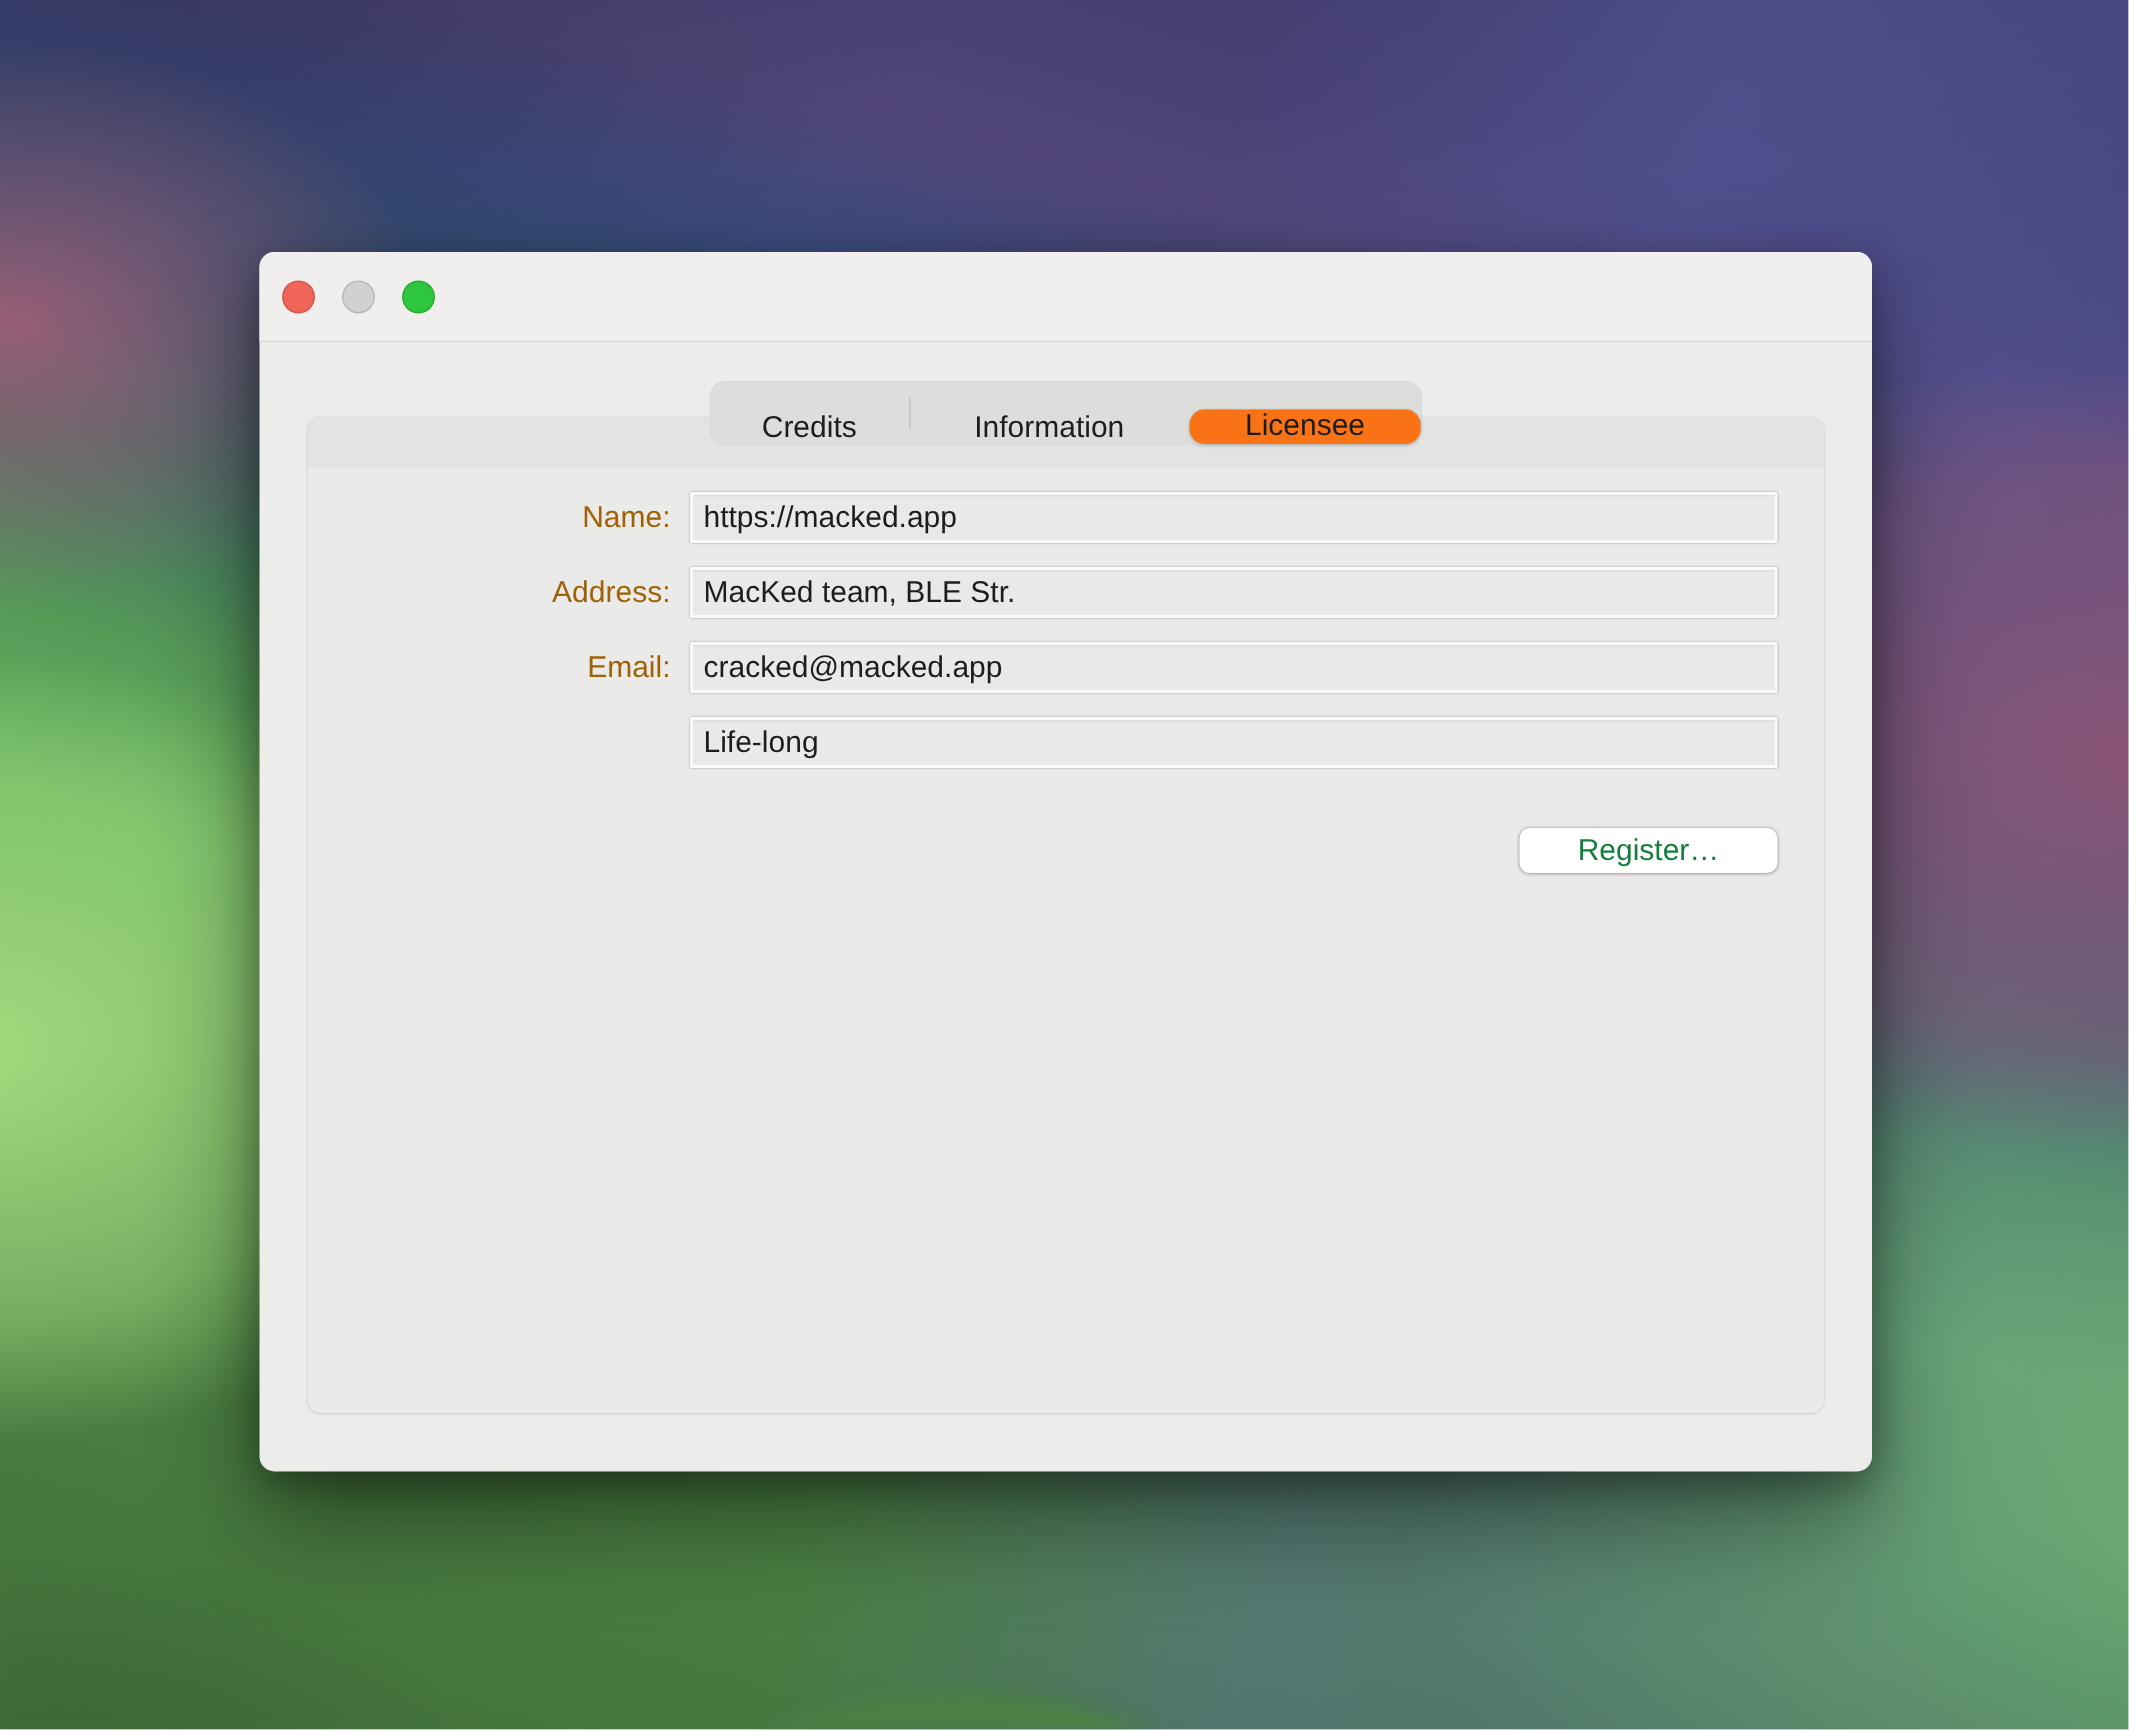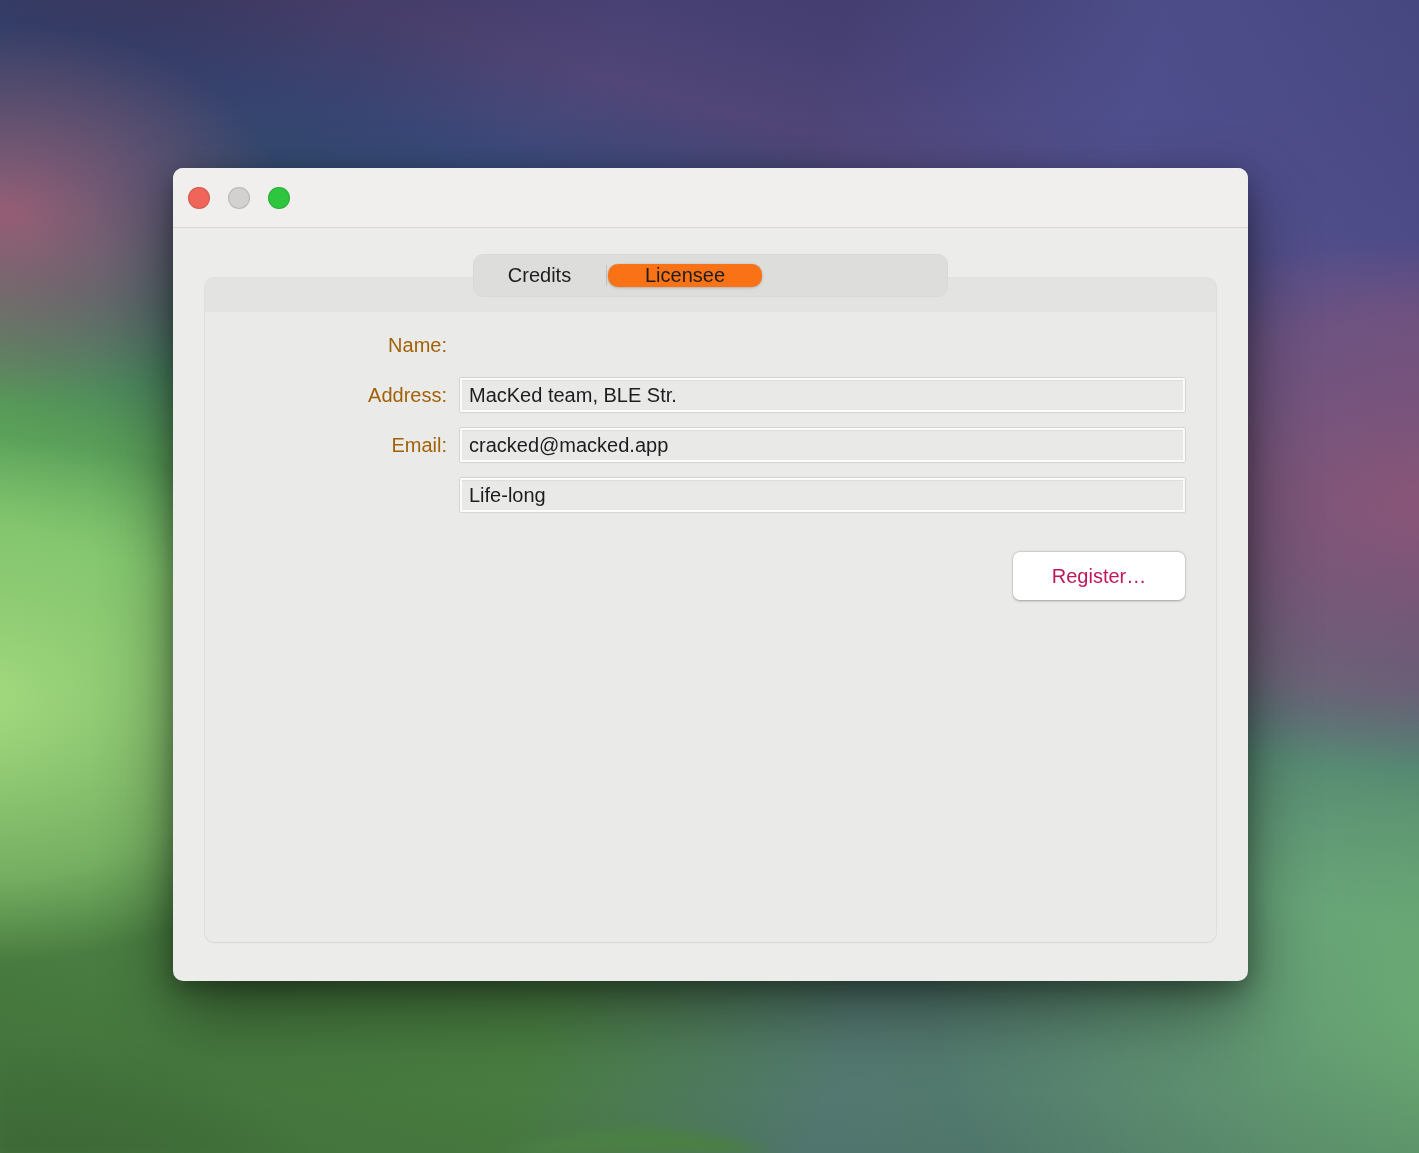--- a/index.html
+++ b/index.html
@@ -46,21 +46,21 @@
   .traffic { position: absolute; top: 19px; left: 15px; display: flex; gap: 18px; }
   .light { width: 22px; height: 22px; border-radius: 50%; box-shadow: inset 0 0 0 1px rgba(0,0,0,0.12); cursor: default; }
   .light.close    { background: #f0655a; }
   .light.minimize { background: #d2d1d0; }
   .light.zoom     { background: #2ec63e; }
 
   
   .segments {
     position: absolute; top: 86px; left: 300px; width: 475px; height: 43px;
     background: #dddddb; border-radius: 11px;
-    display: flex; align-items: center; z-index: 3;
+    display: flex; align-items: flex-end; z-index: 3;
     box-shadow: inset 0 0 0 0.5px rgba(0,0,0,0.04);
   }
   .segment {
     display: flex; align-items: center; justify-content: center;
     font-size: 20px; color: #1d1d1f; cursor: default; user-select: none;
   }
   .segment.selected {
     background: #f97316; border-radius: 10px; margin: 1px;
     box-shadow: 0 1px 3px rgba(0,0,0,0.18), 0 0 0 0.5px rgba(0,0,0,0.05);
   }
@@ -90,23 +90,23 @@
     box-shadow: 0 0 2px rgba(0,0,0,0.20), 0 0 0 0.5px rgba(0,0,0,0.07);
   }
   .field input {
     display: block; width: 100%; height: 100%; box-sizing: border-box;
     border: 0; outline: none; margin: 0;
     background: #e9e9e8; color: #1d1d1f;
     font-family: "Liberation Sans", sans-serif; font-size: 20px; padding: 0 7px;
     box-shadow: inset 0 1px 1px rgba(0,0,0,0.05);
   }
   .register-btn {
-    position: absolute; left: 808px; top: 274px; width: 172px; height: 48px;
+    position: absolute; left: 808px; top: 274px; width: 172px; height: 30px;
     background: #ffffff; border: 0; border-radius: 7px;
-    font-family: "Liberation Sans", sans-serif; font-size: 20px; color: #be185d;
+    font-family: "Liberation Sans", sans-serif; font-size: 20px; color: #15803d;
     box-shadow: 0 0.5px 2.5px rgba(0,0,0,0.30), 0 0 0 0.5px rgba(0,0,0,0.05);
     cursor: default;
     text-align: center;
   }
 </style>
 </head>
 <body>
 
 <div class="stage">
   <div class="wallpaper"></div>
@@ -118,27 +118,31 @@
       <div class="traffic">
         <div class="light close"></div>
         <div class="light minimize"></div>
         <div class="light zoom"></div>
       </div>
     </div>
 
     <div class="segments">
       <div class="segment" style="width:133px">Credits</div>
       <div class="seg-divider"></div>
+      <div class="segment" style="width:185px">Information</div>
       <div class="segment selected" style="width:154px">Licensee</div>
     </div>
 
     <div class="panel">
 
       <div class="row" style="top:50px">
         <div class="row-label">Name:</div>
+        <div class="field">
+          <input type="text" value="https://macked.app" style="">
+        </div>
       </div>
 
       <div class="row" style="top:100px">
         <div class="row-label">Address:</div>
         <div class="field">
           <input type="text" value="MacKed team, BLE Str." style="">
         </div>
       </div>
 
       <div class="row" style="top:150px">

